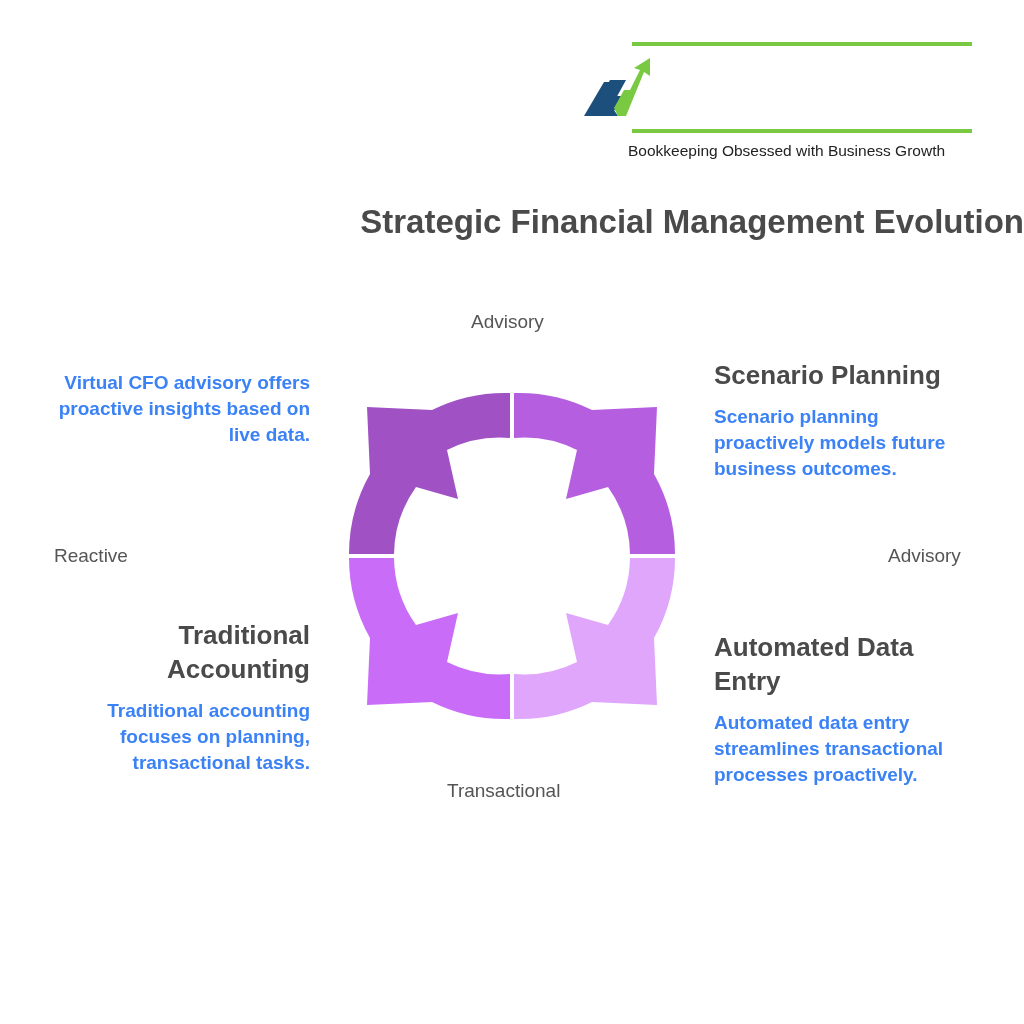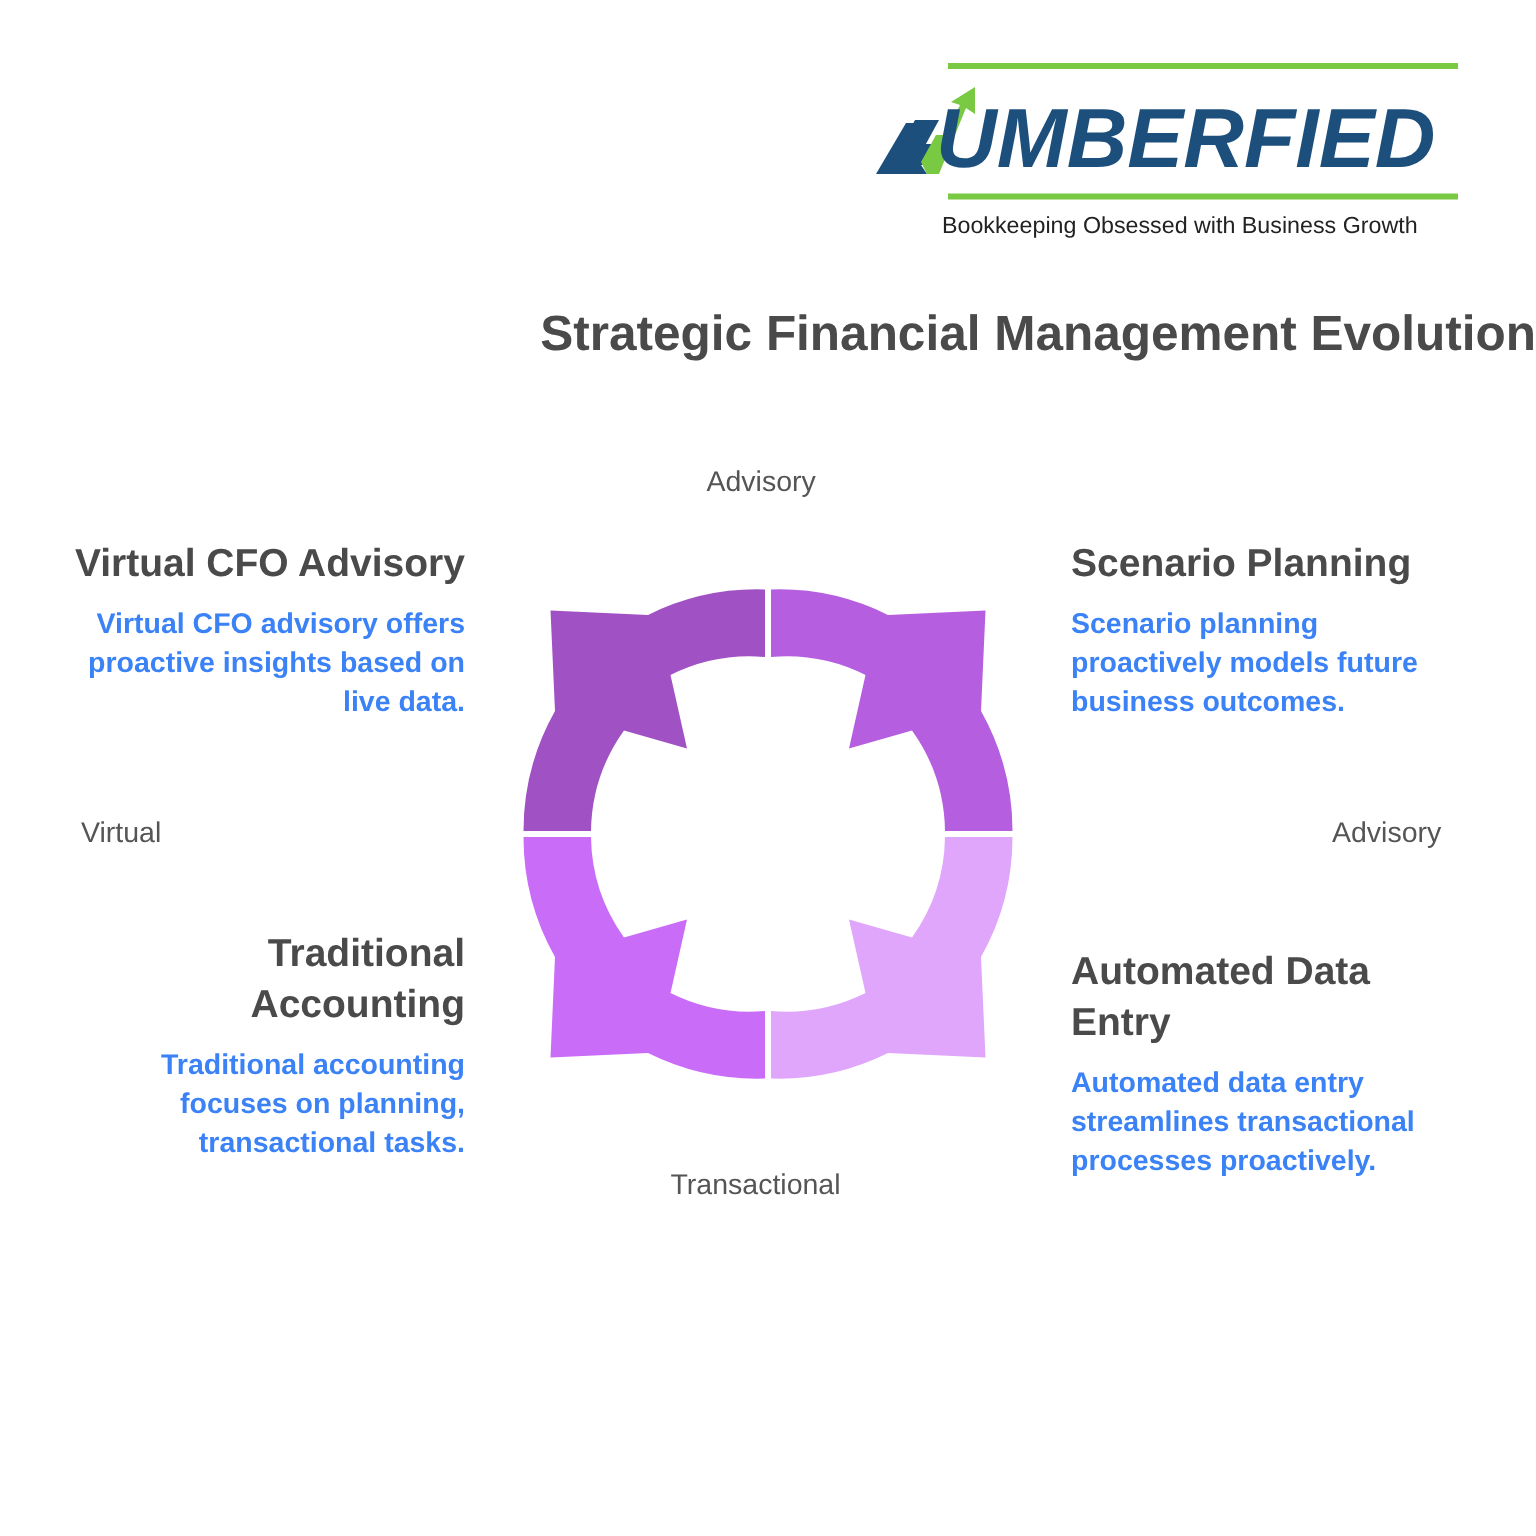--- a/index.html
+++ b/index.html
@@ -22,21 +22,20 @@
 </head>
 <body>
 
 <div class="logo">
   <div class="logo-line top"></div>
   <svg class="logo-mark" viewBox="0 0 80 72">
     <polygon points="0,62 20,28 36,28 28,42 44,42 38,56 30,56 34,62" fill="#1d4f7c"></polygon>
     <polygon points="6,62 26,26 42,26 30,48 36,48 18,62" fill="#1d4f7c"></polygon>
     <polygon points="30,54 40,36 46,36 40,48 56,16 50,14 66,4 66,22 60,18 42,62 34,62" fill="#7ac943"></polygon>
   </svg>
-  <div class="logo-word">UMBERFIED</div>
   <div class="logo-line bottom"></div>
   <div class="logo-tagline">Bookkeeping Obsessed with Business Growth</div>
 </div>
 
 <div class="title">Strategic Financial Management Evolution</div>
 
 <svg class="ring" width="1024" height="1024" viewBox="0 0 1024 1024">
 
   <path fill="#a052c4" d="M 349 554
        A 163 163 0 0 1 370 474
@@ -79,25 +78,24 @@
        A 163 163 0 0 1 514 719
        L 514 674
        A 118 118 0 0 0 577 662
        L 566 613
        L 608 625
        A 118 118 0 0 0 630 558 Z"></path>
 </svg>
 
 <div class="axis" style="left:471px; top:311px;">Advisory</div>
 <div class="axis" style="left:447px; top:780px;">Transactional</div>
-<div class="axis" style="left:54px; top:545px;">Virtual</div>
+<div class="axis" style="left:54px; top:545px;">Reactive</div>
 <div class="axis" style="left:888px; top:545px;">Advisory</div>
 
 <div class="block right-align" style="left:30px; top:358px; width:280px;">
-  <h3>Virtual CFO Advisory</h3>
   <p>Virtual CFO advisory offers proactive insights based on live data.</p>
 </div>
 
 <div class="block" style="left:714px; top:358px; width:260px;">
   <h3>Scenario Planning</h3>
   <p>Scenario planning proactively models future business outcomes.</p>
 </div>
 
 <div class="block right-align" style="left:70px; top:618px; width:240px;">
   <h3>Traditional Accounting</h3>

